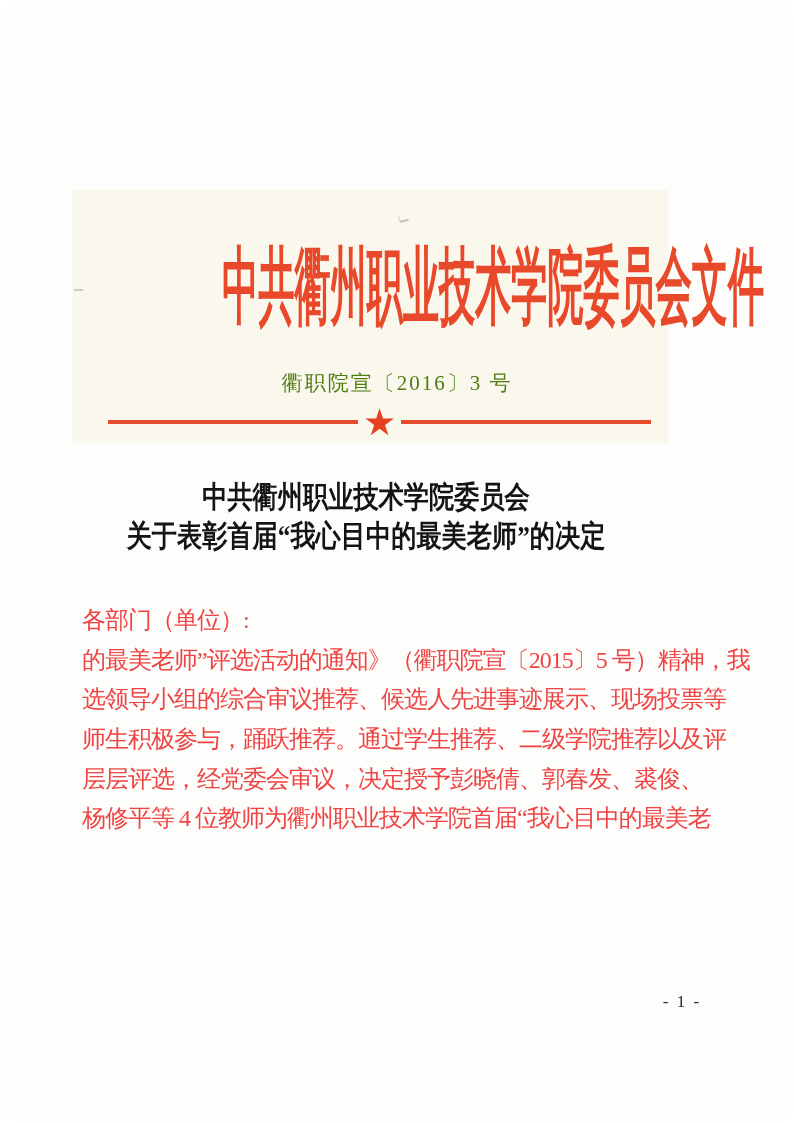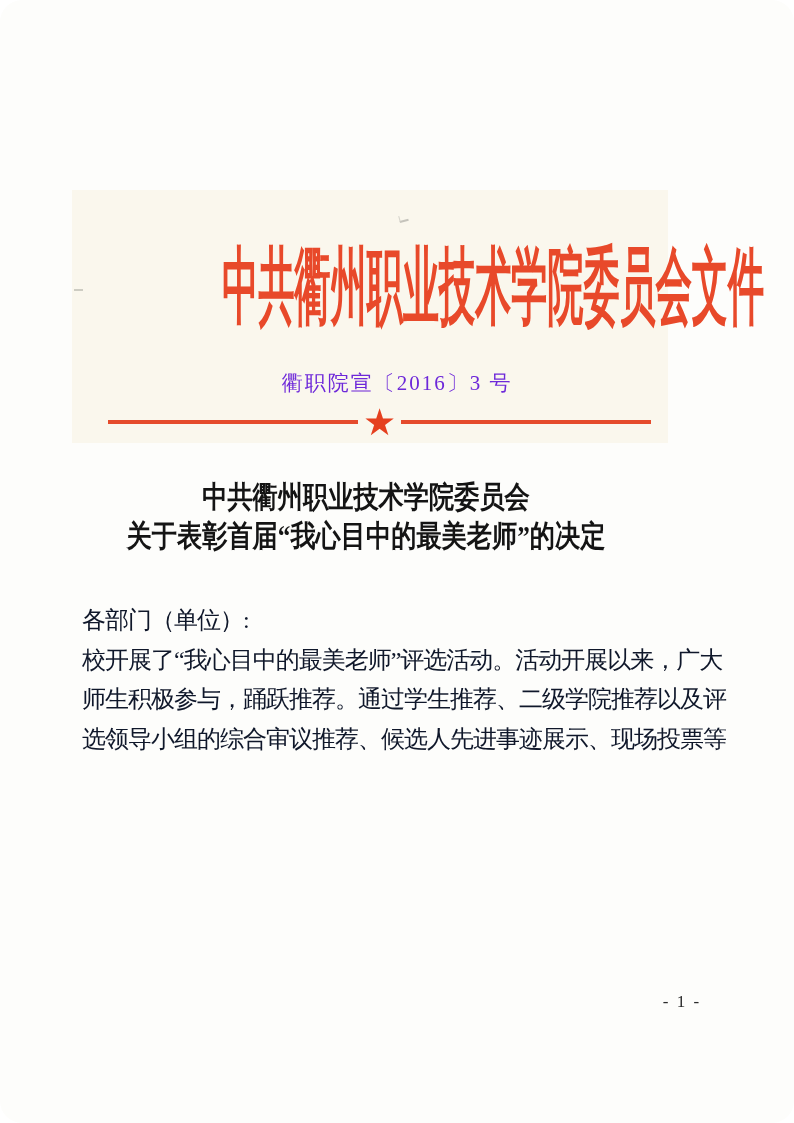--- a/index.html
+++ b/index.html
@@ -44,21 +44,21 @@
   }
 
   .doc-number {
     position: absolute;
     left: 0;
     top: 369px;
     width: 794px;
     text-align: center;
     font-size: 21px;
     letter-spacing: 2px;
-    color: #6d28d9;
+    color: #4d7c0f;
   }
 
   .divider {
     position: absolute;
     left: 108px;
     top: 403px;
     width: 543px;
     height: 38px;
     display: flex;
     align-items: center;
@@ -92,21 +92,21 @@
   }
 
   .body-text {
     position: absolute;
     left: 82px;
     top: 601px;
     width: 650px;
     font-size: 24px;
     line-height: 39.7px;
     letter-spacing: -1px;
-    color: #0f172a;
+    color: #ef4444;
     white-space: nowrap;
   }
   .body-text .bline { height: 39.7px; }
   .body-text .indent { padding-left: 55px; }
 
   .page-number {
     position: absolute;
     left: 632px;
     top: 992px;
     width: 100px;
@@ -158,20 +158,22 @@
     <div class="seg"></div>
   </div>
 
   <div class="doc-title">
     <div>中共衢州职业技术学院委员会</div>
     <div>关于表彰首届“我心目中的最美老师”的决定</div>
   </div>
 
   <div class="body-text">
     <div class="bline">各部门（单位）:</div>
-    <div class="bline">校开展了“我心目中的最美老师”评选活动。活动开展以来，广大</div>
+    <div class="bline">的最美老师”评选活动的通知》（衢职院宣〔2015〕5 号）精神，我</div>
+    <div class="bline">选领导小组的综合审议推荐、候选人先进事迹展示、现场投票等</div>
     <div class="bline">师生积极参与，踊跃推荐。通过学生推荐、二级学院推荐以及评</div>
-    <div class="bline">选领导小组的综合审议推荐、候选人先进事迹展示、现场投票等</div>
+    <div class="bline">层层评选，经党委会审议，决定授予彭晓倩、郭春发、裘俊、</div>
+    <div class="bline">杨修平等 4 位教师为衢州职业技术学院首届“我心目中的最美老</div>
   </div>
 
   <div class="page-number">- 1 -</div>
 
 </div>
 
 </body></html>

